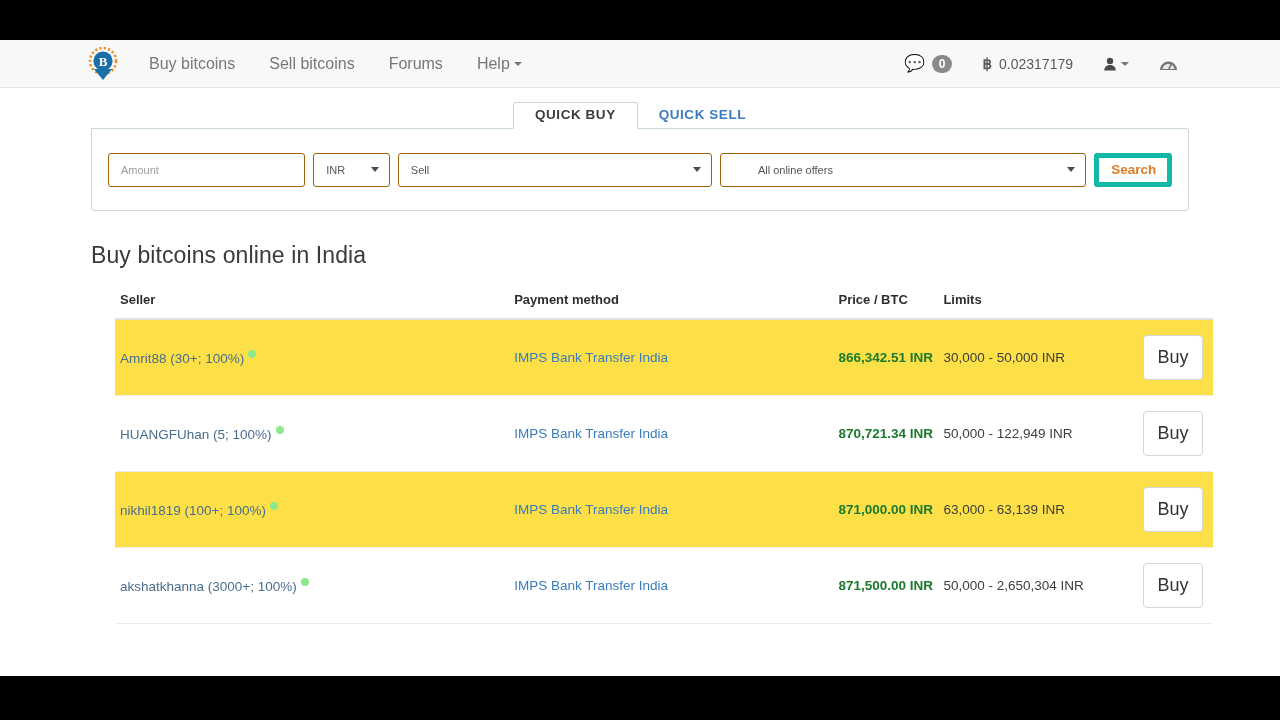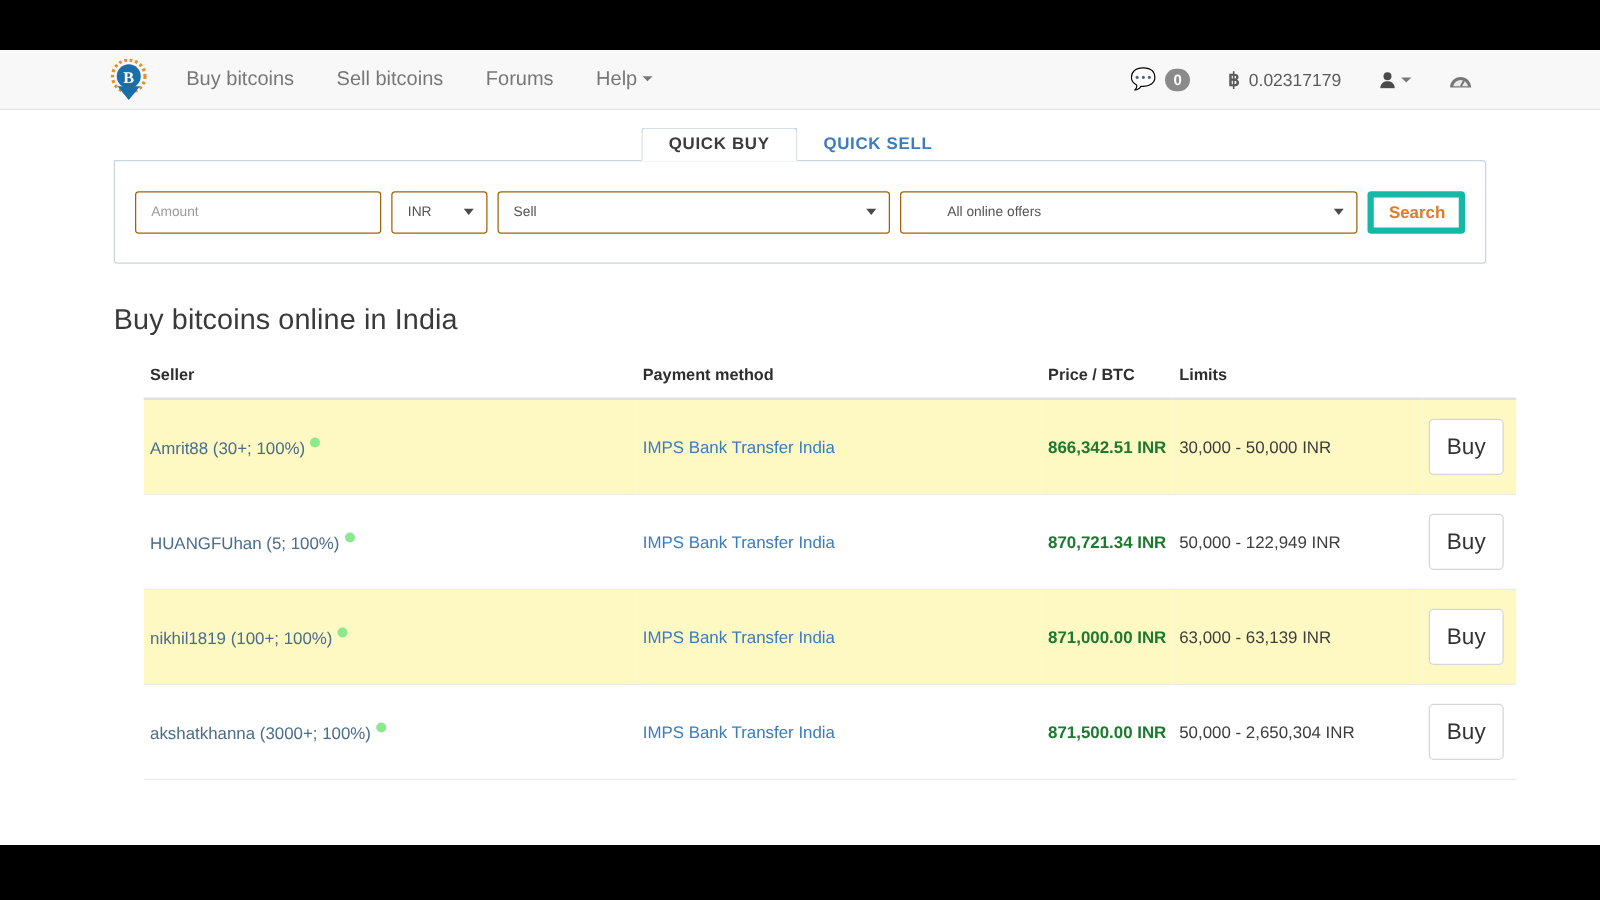--- a/index.html
+++ b/index.html
@@ -181,21 +181,21 @@
   table.offers thead th {
     text-align: left;
     font-size: 13px;
     font-weight: bold;
     color: #2e2e2e;
     padding: 6px 0 11px 5px;
     border-bottom: 2px solid #e0e0e0;
     vertical-align: bottom;
   }
   table.offers tbody tr { border-bottom: 1px solid #ececec; }
-  table.offers tbody tr.alt { background: #fef9c3; }
+  table.offers tbody tr.alt { background: #fde047; }
   table.offers tbody td {
     padding: 15px 0 15px 5px;
     vertical-align: middle;
     height: 59px;
   }
   .col-seller  { width: 395px; }
   .col-pay     { width: 325px; }
   .col-price   { width: 105px; }
   .col-limits  { width: 200px; }
   .col-action  { width: 75px; }

